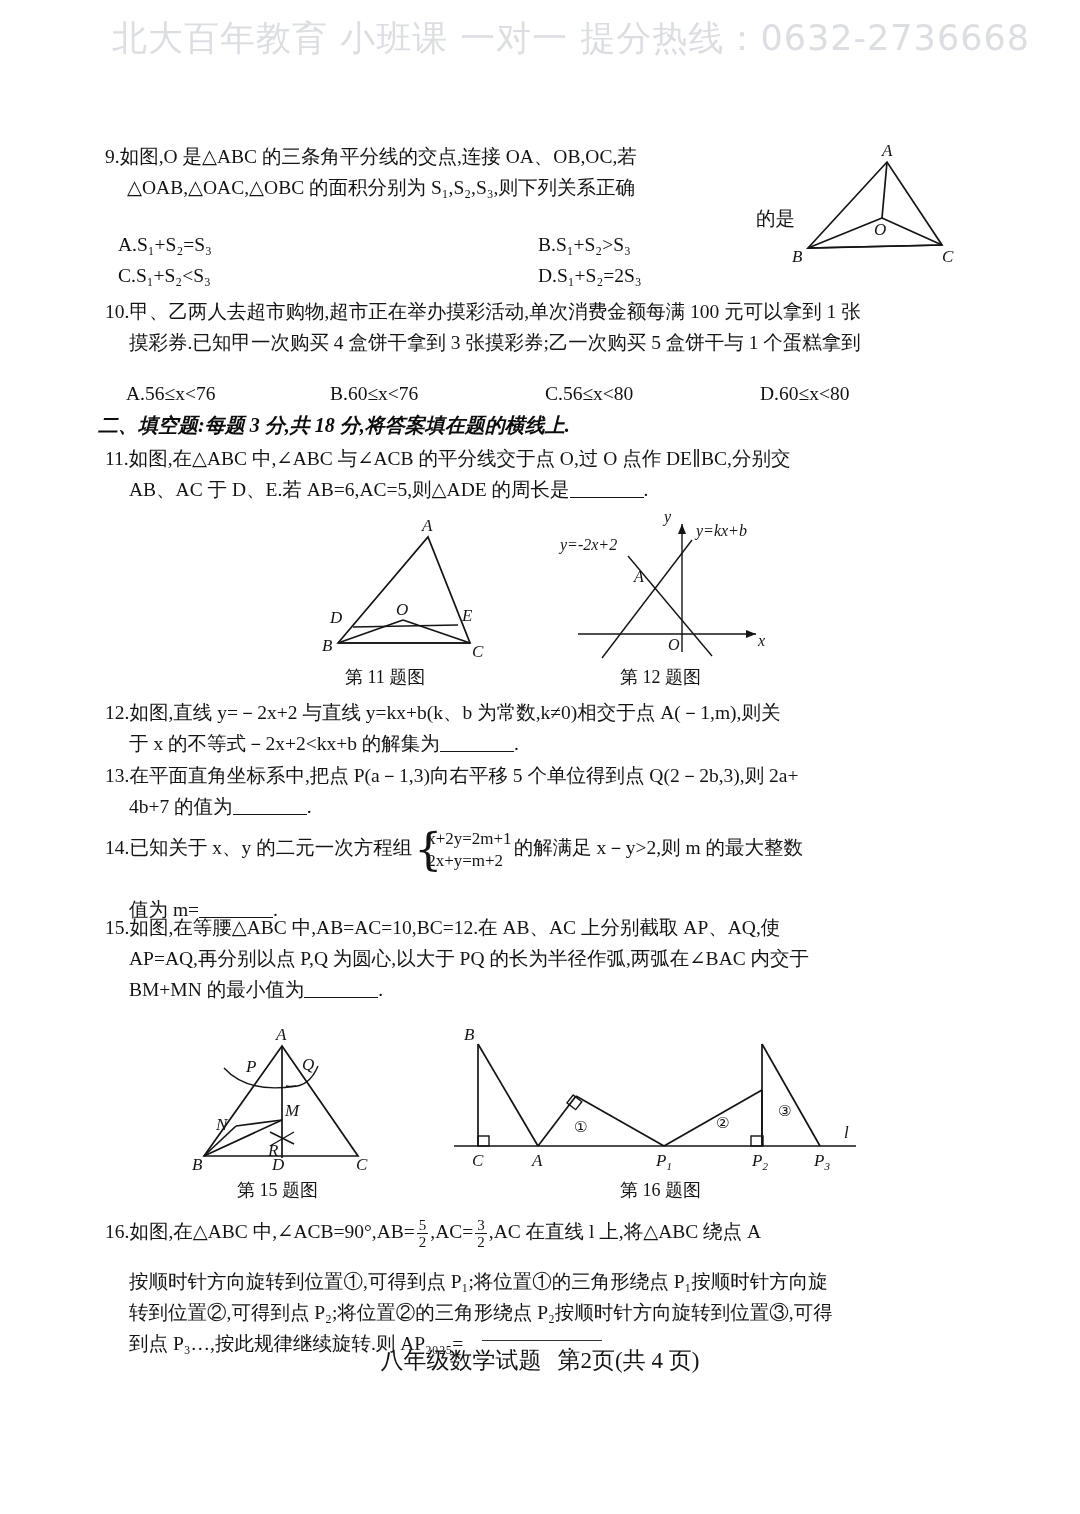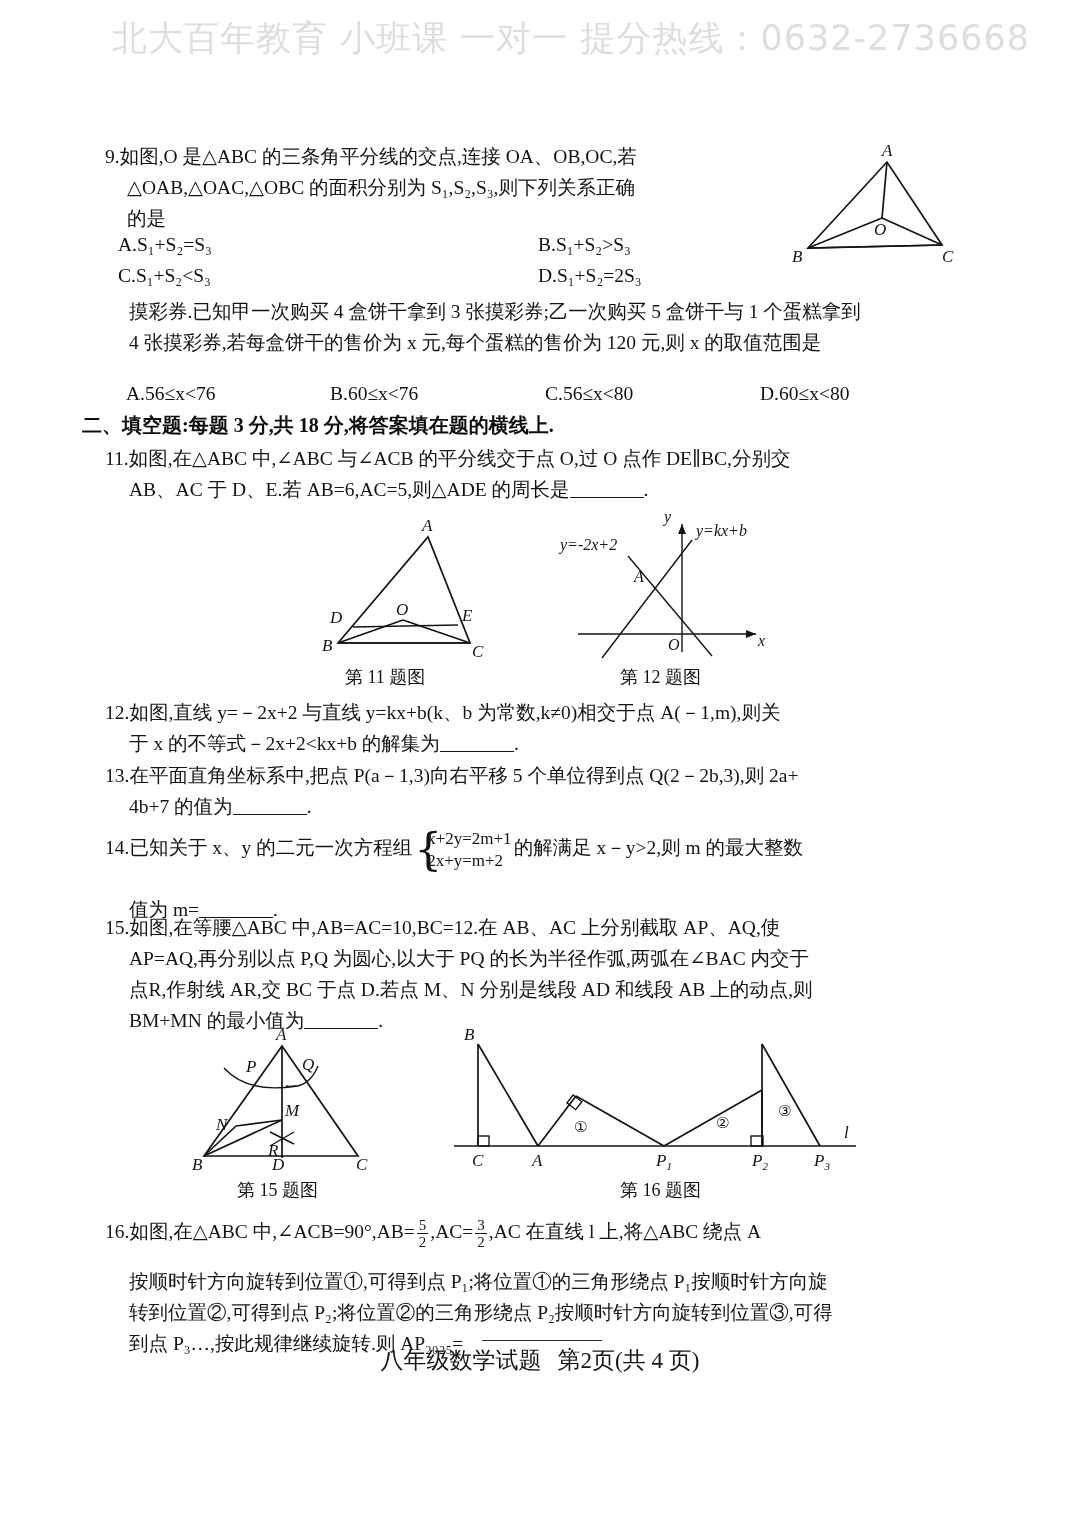--- a/index.html
+++ b/index.html
@@ -61,21 +61,21 @@
 </head>
 <body>
 
 <div class="page">
 
   <div class="watermark">北大百年教育  小班课  一对一  提分热线：0632-2736668</div>
 
   <div class="q" style="left:105px;top:141px;width:690px;">
     <div class="ln">9.如图,O 是△ABC 的三条角平分线的交点,连接 OA、OB,OC,若</div>
     <div class="ln" style="padding-left:22px;">△OAB,△OAC,△OBC 的面积分别为 S₁,S₂,S₃,则下列关系正确</div>
-    <div class="ln" style="padding-left:22px;">的是</div>
+    <div class="ln" style="padding-left:22px;text-align:right;">的是</div>
   </div>
   <div class="optrow" style="left:118px;top:234px;">A.S₁+S₂=S₃</div>
   <div class="optrow" style="left:538px;top:234px;">B.S₁+S₂&gt;S₃</div>
   <div class="optrow" style="left:118px;top:265px;">C.S₁+S₂&lt;S₃</div>
   <div class="optrow" style="left:538px;top:265px;">D.S₁+S₂=2S₃</div>
 
   <div class="fig" style="left:790px;top:140px;">
     <svg width="180" height="125" viewBox="0 0 180 125">
       <polygon class="stroke" points="18,108 97,22 152,105"></polygon>
       <line class="stroke" x1="18" y1="108" x2="152" y2="105"></line>
@@ -83,29 +83,29 @@
       <line class="stroke" x1="18" y1="108" x2="92" y2="78"></line>
       <line class="stroke" x1="152" y1="105" x2="92" y2="78"></line>
       <text class="lbl" x="92" y="16">A</text>
       <text class="lbl" x="2" y="122">B</text>
       <text class="lbl" x="152" y="122">C</text>
       <text class="lbl" x="84" y="95">O</text>
     </svg>
   </div>
 
   <div class="q" style="left:105px;top:296px;width:880px;">
+    <div class="ln">10.甲、乙两人去超市购物,超市正在举办摸彩活动,单次消费金额每满 100 元可以拿到 1 张</div>
     <div class="ln" style="padding-left:24px;">摸彩券.已知甲一次购买 4 盒饼干拿到 3 张摸彩券;乙一次购买 5 盒饼干与 1 个蛋糕拿到</div>
-    <div class="ln" style="padding-left:24px;">4 张摸彩券,若每盒饼干的售价为 x 元,每个蛋糕的售价为 120 元,则 x 的取值范围是</div>
   </div>
   <div class="optrow" style="left:126px;top:383px;">A.56≤x&lt;76</div>
   <div class="optrow" style="left:330px;top:383px;">B.60≤x&lt;76</div>
   <div class="optrow" style="left:545px;top:383px;text-align:center;">C.56≤x&lt;80</div>
   <div class="optrow" style="left:760px;top:383px;">D.60≤x&lt;80</div>
 
-  <div class="sec-title" style="left:82px;top:410px;">二、填空题:每题 3 分,共 18 分,将答案填在题的横线上.</div>
+  <div class="sec-title" style="left:98px;top:410px;font-style:italic;">二、填空题:每题 3 分,共 18 分,将答案填在题的横线上.</div>
 
   <div class="q" style="left:105px;top:443px;width:880px;">
     <div class="ln">11.如图,在△ABC 中,∠ABC 与∠ACB 的平分线交于点 O,过 O 点作 DE∥BC,分别交</div>
     <div class="ln" style="padding-left:24px;">
       <span>AB、AC 于 D、E.若 AB=6,AC=5,则△ADE 的周长是</span><span class="blank"></span><span>.</span>
     </div>
   </div>
 
   <div class="fig" style="left:300px;top:515px;">
     <svg width="230" height="145" viewBox="0 0 230 145">
@@ -164,21 +164,20 @@
       <span>14.已知关于 x、y 的二元一次方程组</span><span class="sys"><span class="brace">{</span><span class="row">x+2y=2m+1</span><span class="row">2x+y=m+2</span></span><span>的解满足 x－y&gt;2,则 m 的最大整数</span>
     </div>
     <div class="ln" style="padding-left:24px;padding-top:22px;">
       <span>值为 m=</span><span class="blank"></span><span>.</span>
     </div>
   </div>
 
   <div class="q" style="left:105px;top:912px;width:880px;">
     <div class="ln">15.如图,在等腰△ABC 中,AB=AC=10,BC=12.在 AB、AC 上分别截取 AP、AQ,使</div>
     <div class="ln" style="padding-left:24px;">AP=AQ,再分别以点 P,Q 为圆心,以大于 PQ 的长为半径作弧,两弧在∠BAC 内交于</div>
-    <div class="ln" style="padding-left:24px;">点R,作射线 AR,交 BC 于点 D.若点 M、N 分别是线段 AD 和线段 AB 上的动点,则</div>
     <div class="ln" style="padding-left:24px;">
       <span>BM+MN 的最小值为</span><span class="blank"></span><span>.</span>
     </div>
   </div>
 
   <div class="fig" style="left:190px;top:1028px;">
     <svg width="185" height="145" viewBox="0 0 185 145">
       <polygon class="stroke" points="14,128 92,18 168,128"></polygon>
       <line class="stroke" x1="92" y1="18" x2="92" y2="130"></line>
       <line class="stroke" x1="14" y1="128" x2="92" y2="92"></line>

